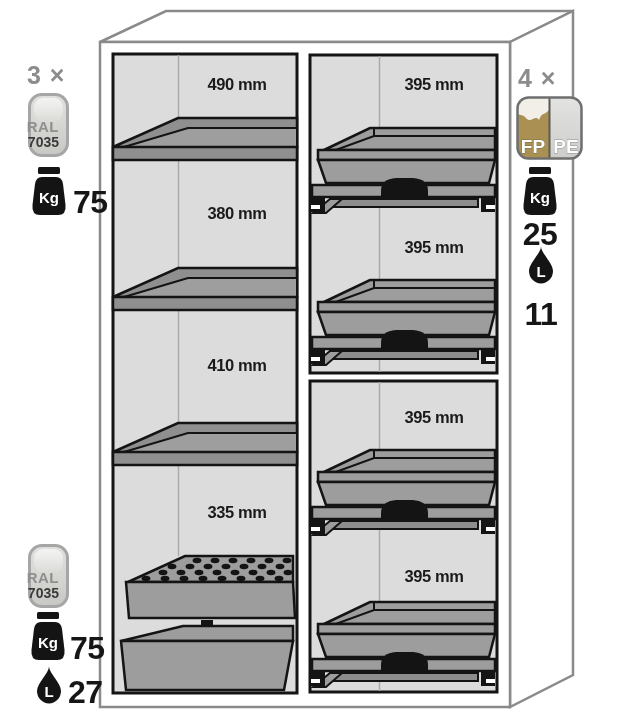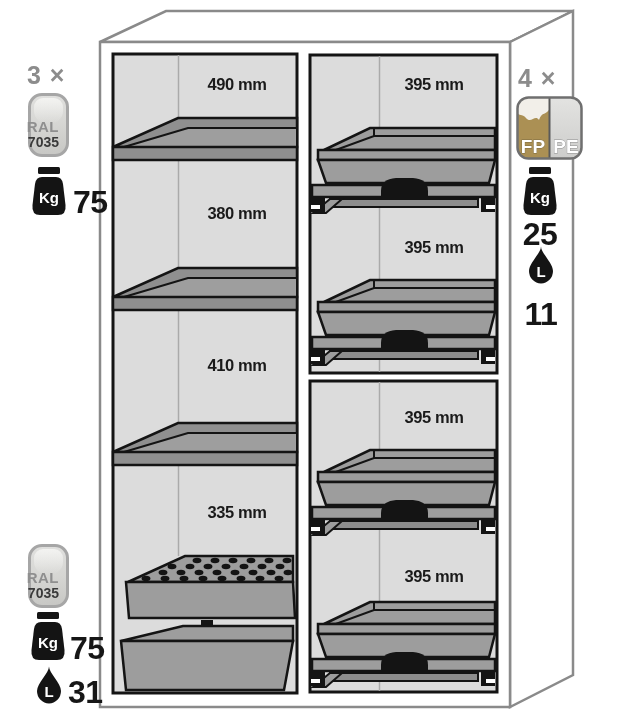--- a/index.html
+++ b/index.html
@@ -203,15 +203,15 @@
     <rect x="7" y="0" width="22" height="7" rx="1.5" fill="#141414"></rect>
     <path d="M11,10 H25 Q31,10 32,17 L34.5,38 Q35.5,48 27,48 H9 Q0.5,48 1.5,38 L4,17 Q5,10 11,10 Z" fill="#141414"></path>
     <text x="18" y="36" font-size="15" font-weight="700" fill="#ffffff" text-anchor="middle">Kg</text>
   </svg>
   <div class="abs val" style="left:70px;top:630px;">75</div>
 
   <svg class="abs" style="left:35px;top:666px;" width="28" height="38" viewBox="0 0 28 38">
     <path d="M14,0.5 C14,7 2,17 2,25 a12,12.5 0 0 0 24,0 C26,17 14,7 14,0.5 Z" fill="#141414"></path>
     <text x="14" y="31" font-size="15" font-weight="700" fill="#ffffff" text-anchor="middle">L</text>
   </svg>
-  <div class="abs val" style="left:68px;top:674px;">31</div>
+  <div class="abs val" style="left:68px;top:674px;">27</div>
 
 </div>
 
 </body></html>

